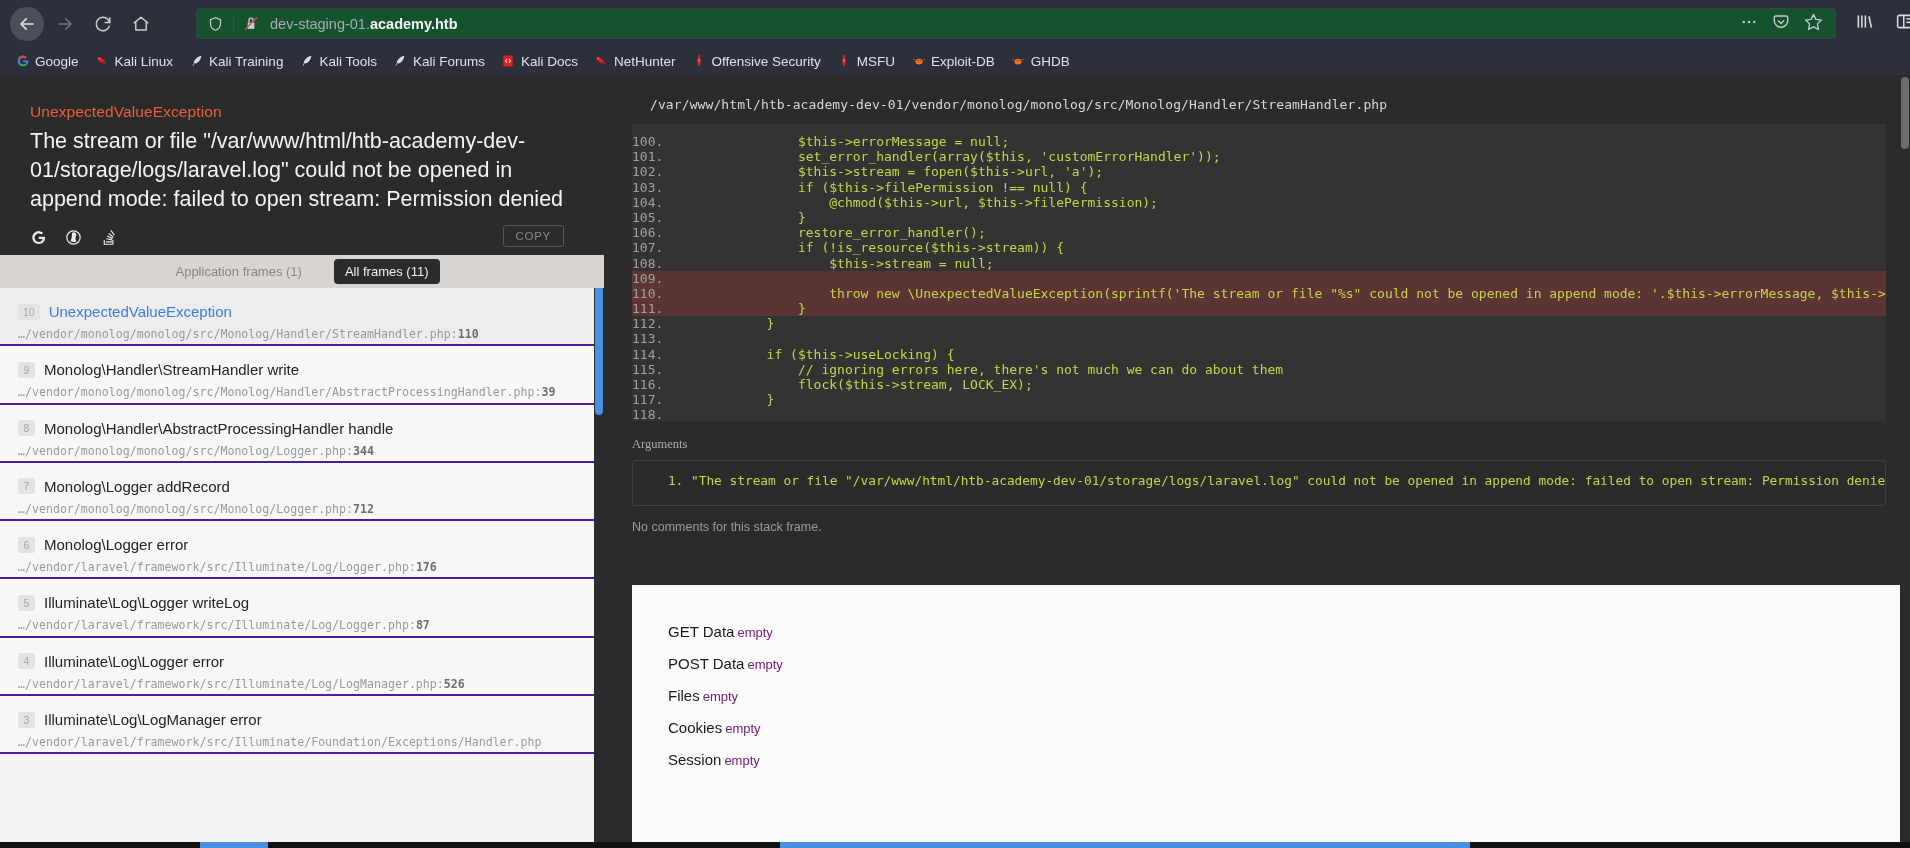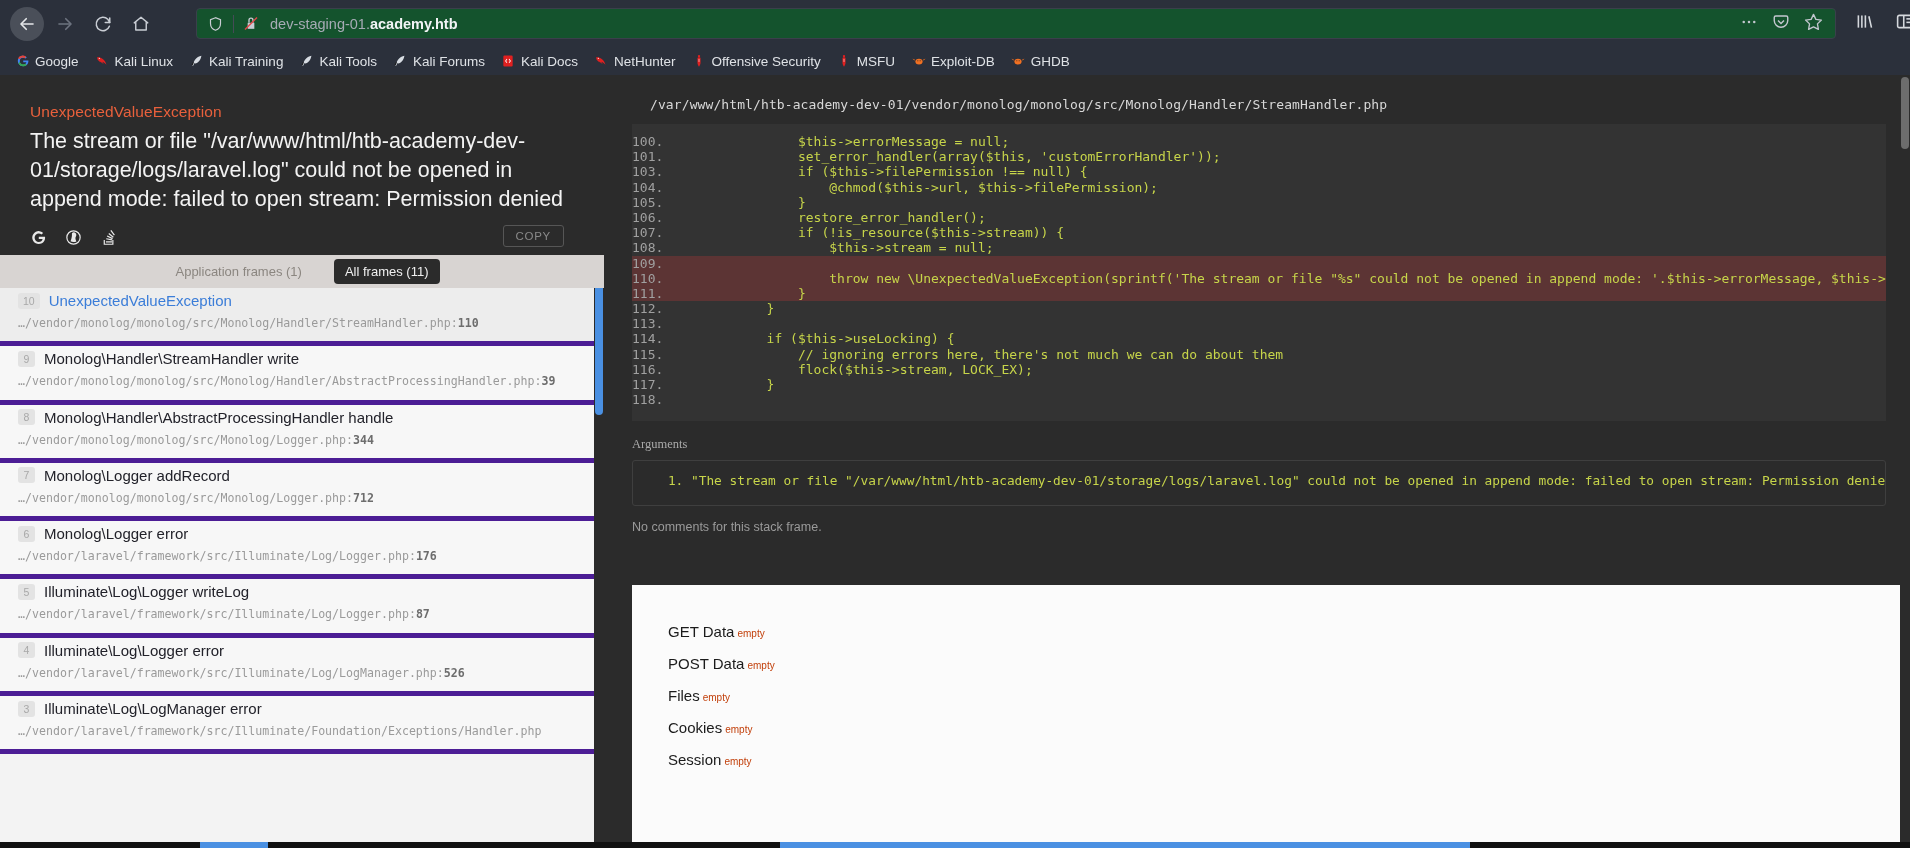--- a/index.html
+++ b/index.html
@@ -172,22 +172,22 @@
     color: #f0f0f0;
   }
 
   #frames-list {
     background: #f3f3f3;
     height: 560px;
     overflow: hidden;
     position: relative;
   }
   .frame-item {
-    padding: 4px 22px 15px 18px;
-    border-bottom: 5px solid #4c1d95;
+    padding: 15px 22px 15px 18px;
+    border-bottom: 2px solid #4c1d95;
     background: #f7f7f7;
     position: relative;
     height: 58.3px;
   }
   .frame-item.selected {
     background: #ededed;
   }
   .frame-item.selected::after {
     content:'';
     position:absolute; right:0; top:0; bottom:0;
@@ -302,21 +302,21 @@
     font-weight: 400;
     padding-bottom: 14px;
     border-bottom: 1px solid #e4e4e4;
   }
   .env-row {
     padding: 10px 0 5px 0;
     font-size: 15px;
     color: #1b1b1b;
   }
   .env-row .k { font-weight: 400; }
-  .env-row .v { color: #c2410c; font-size: 10px; margin-left: 3px; }
+  .env-row .v { color: #701a75; font-size: 13px; margin-left: 3px; }
 
   
   #right-scroll-track {
     position:absolute; right:0; top:0; width:10px; height:773px;
     background:#2b2b2b;
   }
   #right-scroll-thumb {
     position:absolute; right:1px; top:2px;
     width:8px; height:72px;
     background:#6d6d6d; border-radius:4px;
@@ -627,20 +627,21 @@
     <div id="left-scroll-track">
       <div id="left-scroll-thumb"></div>
     </div>
   </div>
 
   <div id="right-pane">
     <div id="code-file-path">/var/www/html/htb-academy-dev-01/vendor/monolog/monolog/src/Monolog/Handler/StreamHandler.php</div>
     <div id="code-block">
         <div class="code-line"><span class="ln">100.</span><span class="lc">            $this-&gt;errorMessage = null;</span></div>
         <div class="code-line"><span class="ln">101.</span><span class="lc">            set_error_handler(array($this, 'customErrorHandler'));</span></div>
+        <div class="code-line"><span class="ln">102.</span><span class="lc">            $this-&gt;stream = fopen($this-&gt;url, 'a');</span></div>
         <div class="code-line"><span class="ln">103.</span><span class="lc">            if ($this-&gt;filePermission !== null) {</span></div>
         <div class="code-line"><span class="ln">104.</span><span class="lc">                @chmod($this-&gt;url, $this-&gt;filePermission);</span></div>
         <div class="code-line"><span class="ln">105.</span><span class="lc">            }</span></div>
         <div class="code-line"><span class="ln">106.</span><span class="lc">            restore_error_handler();</span></div>
         <div class="code-line"><span class="ln">107.</span><span class="lc">            if (!is_resource($this-&gt;stream)) {</span></div>
         <div class="code-line"><span class="ln">108.</span><span class="lc">                $this-&gt;stream = null;</span></div>
         <div class="code-line hl"><span class="ln">109.</span><span class="lc"></span></div>
         <div class="code-line hl"><span class="ln">110.</span><span class="lc">                throw new \UnexpectedValueException(sprintf('The stream or file "%s" could not be opened in append mode: '.$this-&gt;errorMessage, $this-&gt;url));</span></div>
         <div class="code-line hl"><span class="ln">111.</span><span class="lc">            }</span></div>
         <div class="code-line"><span class="ln">112.</span><span class="lc">        }</span></div>

